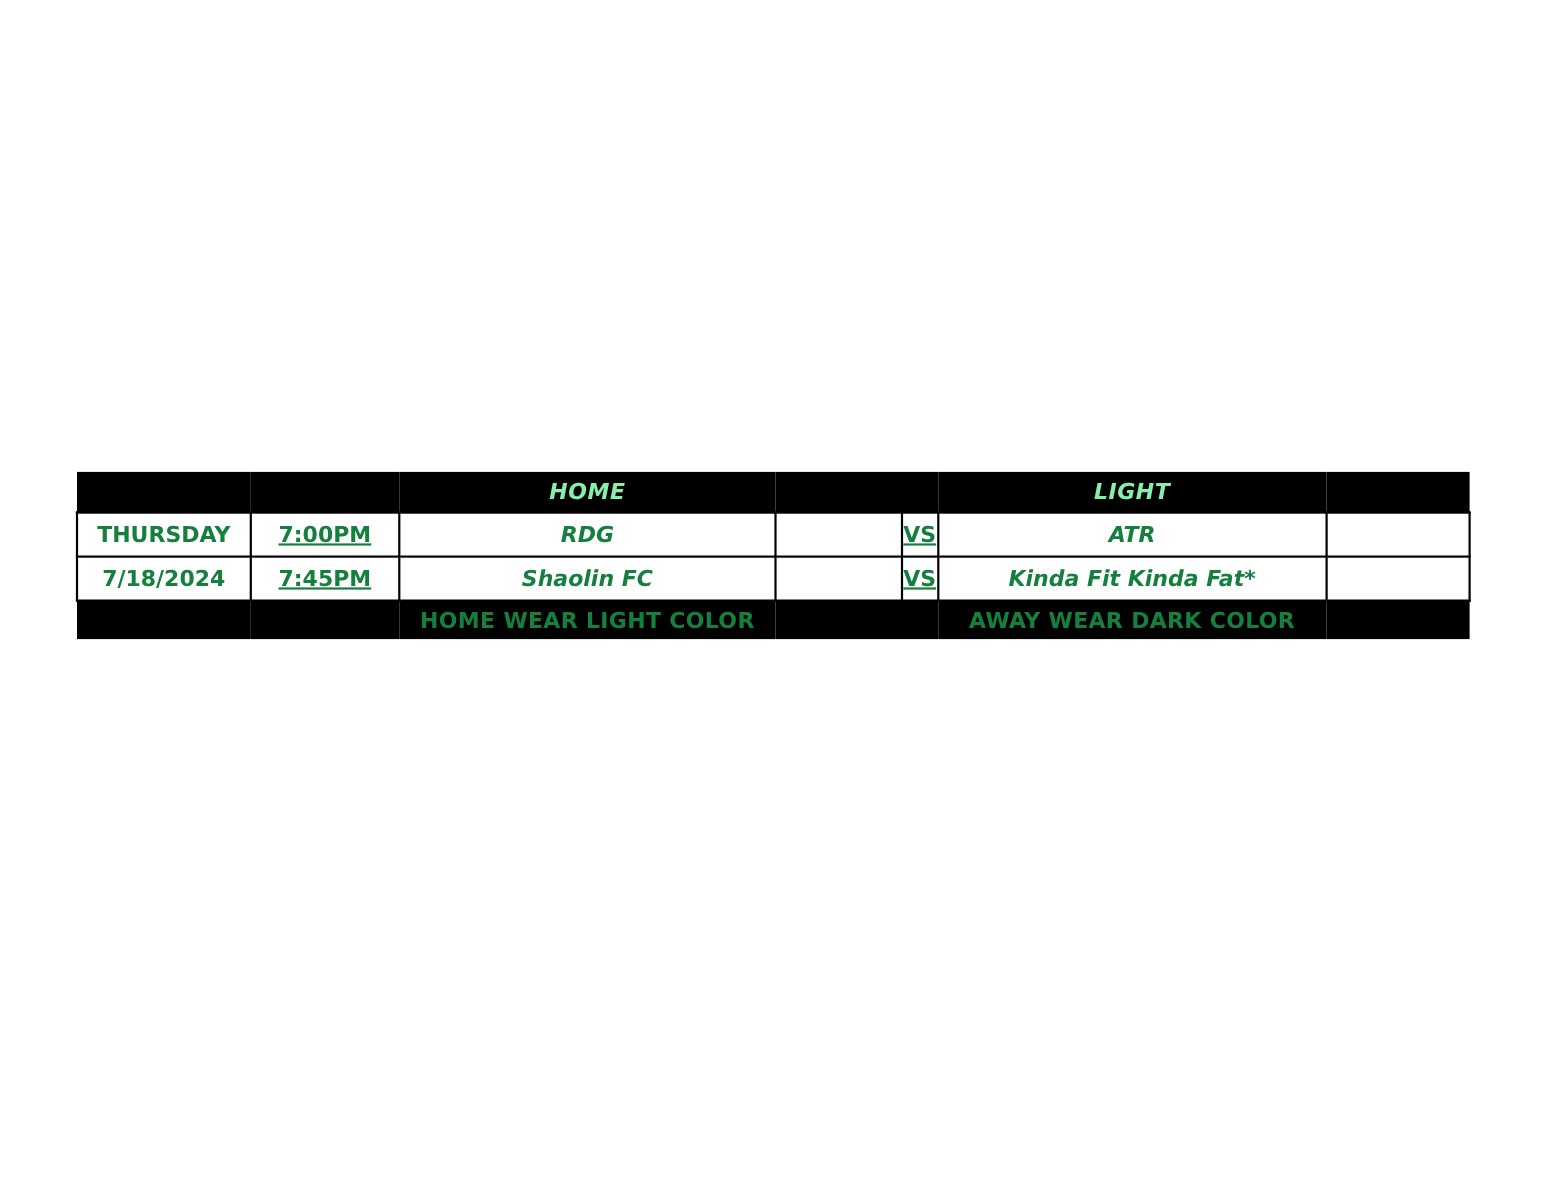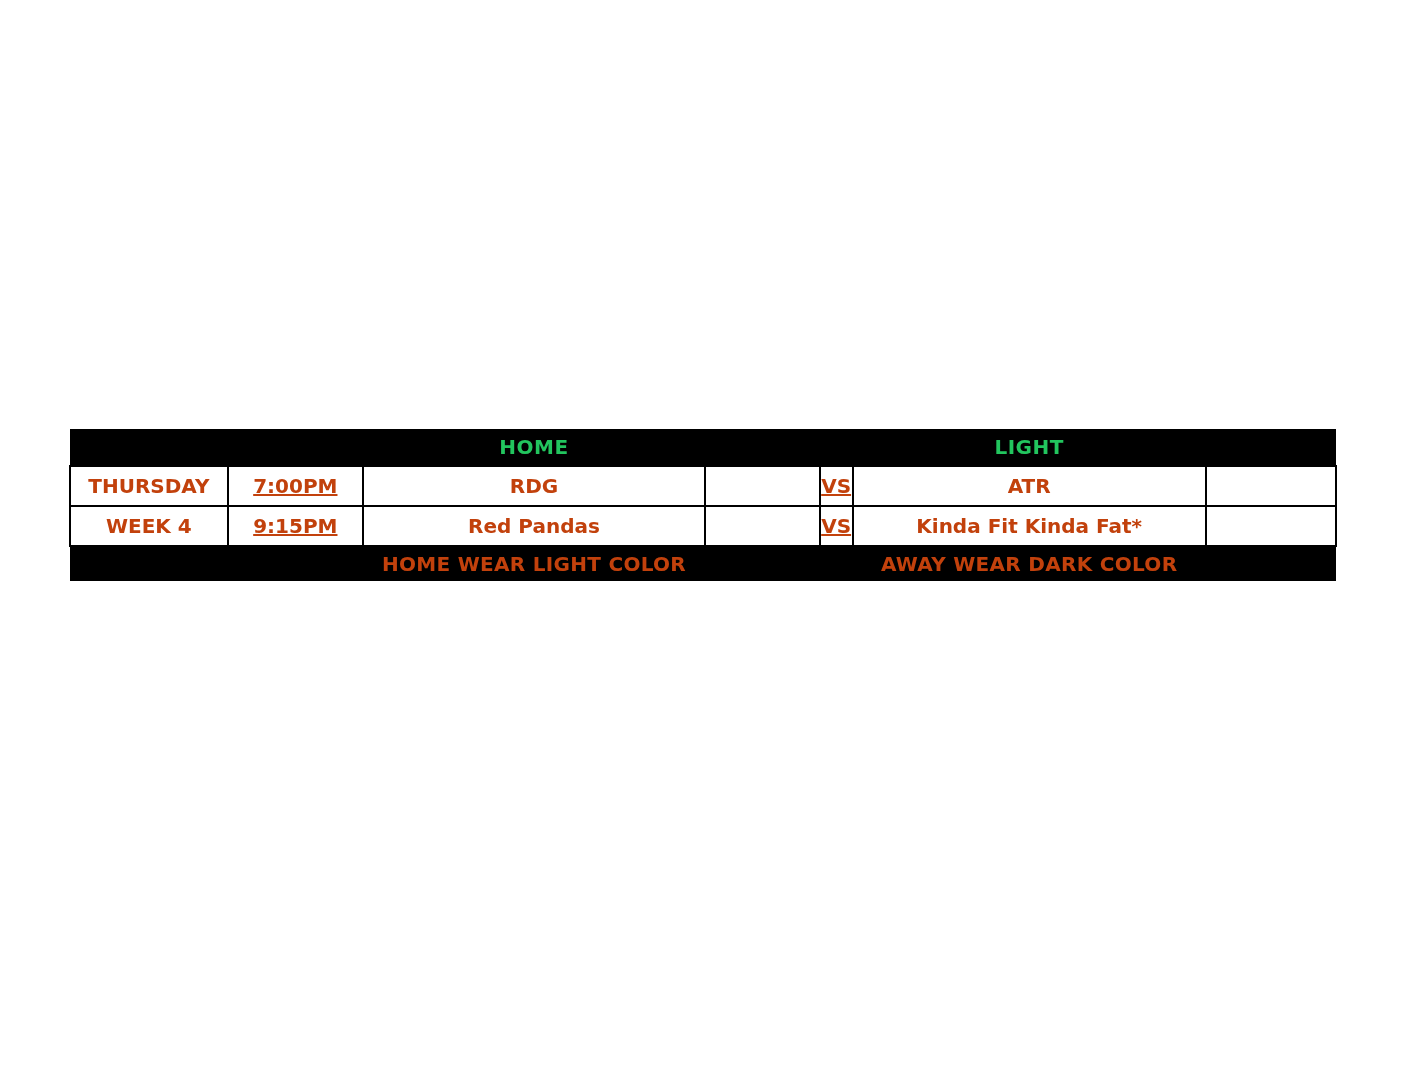--- a/index.html
+++ b/index.html
@@ -29,40 +29,41 @@
   }
 
   table.schedule td {
     padding: 0;
     margin: 0;
     height: 38px;
     vertical-align: middle;
     text-align: center;
     font-weight: bold;
     font-size: 20px;
-    color: #c2410c;
+    color: #15803d;
     background: #ffffff;
     border: 2px solid #000000;
   }
 
   
   .col-day    { width: 154px; }
   .col-time   { width: 132px; }
   .col-home   { width: 334px; }
   .col-score1 { width: 112px; }
   .col-vs     { width: 32px; }
   .col-away   { width: 345px; }
   .col-score2 { width: 127px; }
 
   
   tr.band td {
     background: #000000;
     border: none;
-    color: #22c55e;
+    color: #86efac;
     height: 36px;
+    font-style: italic;
   }
   tr.band td.spacer {
     background: #000000;
     border: none;
   }
   .hdr-home {
     color: #ffffff;
     font-size: 22px;
     font-weight: bold;
     letter-spacing: 0.5px;
@@ -109,21 +110,21 @@
     font-weight: bold;
     border-left: 2px solid #000000;
     border-right: 2px solid #000000;
     border-top: none;
     border-bottom: none;
     text-decoration: underline;
   }
 
   td.score-cell { }
 
-  td.team-cell { font-size: 20px; }
+  td.team-cell { font-size: 20px; font-style: italic; }
   td.time-cell { font-size: 20px; text-decoration: underline; }
 </style>
 </head>
 <body>
 
 <div class="schedule-wrap">
   <table class="schedule">
     <colgroup>
       <col class="col-day">
       <col class="col-time">
@@ -148,31 +149,31 @@
     <tr>
       <td class="day-cell">THURSDAY</td>
       <td class="time-cell">7:00PM</td>
       <td class="team-cell">RDG</td>
       <td class="score-cell"></td>
       <td class="vs-cell">VS</td>
       <td class="team-cell">ATR</td>
       <td class="score-cell"></td>
     </tr>
 
-
-
     <tr>
-      <td class="day-cell">WEEK 4</td>
-      <td class="time-cell">9:15PM</td>
-      <td class="team-cell">Red Pandas</td>
+      <td class="day-cell">7/18/2024</td>
+      <td class="time-cell">7:45PM</td>
+      <td class="team-cell">Shaolin FC</td>
       <td class="score-cell"></td>
       <td class="vs-cell">VS</td>
       <td class="team-cell">Kinda Fit Kinda Fat*</td>
       <td class="score-cell"></td>
     </tr>
+
+
 
     <tr class="footband">
       <td></td>
       <td></td>
       <td class="foot-home">HOME WEAR LIGHT COLOR</td>
       <td></td>
       <td></td>
       <td class="foot-away">AWAY WEAR DARK COLOR</td>
       <td></td>
     </tr>

